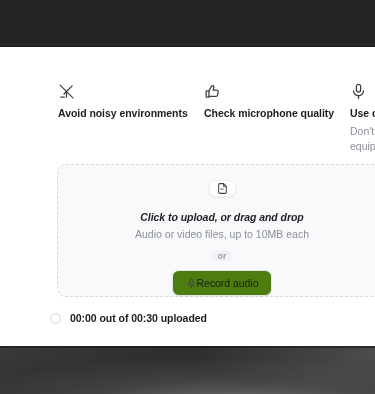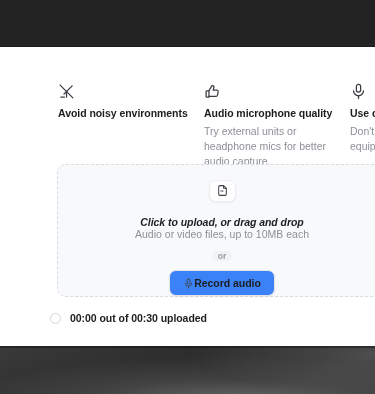--- a/index.html
+++ b/index.html
@@ -81,35 +81,35 @@
     box-shadow:0 1px 2px rgba(16,24,40,.05);
     display:flex; align-items:center; justify-content:center;
   }
   .file-tile svg { width:13px; height:13px; color:#3f4248; display:block; }
   .dz-title {
     margin-top:14px; font-size:10.5px; font-weight:700; color:#1c1d20;
     letter-spacing:-.05px;
     font-style:italic;
   }
   .dz-sub {
-    font-size:10.5px; color:#8d9097;
+    margin-top:5px; font-size:10.5px; color:#8d9097;
   }
   .dz-or {
     margin-top:11px; font-size:8.5px; color:#9a9da3;
     display:flex; align-items:center; justify-content:center;
     width:20px; height:13px; border-radius:7px; background:#f1f2f5;
     font-weight:600;
   }
   .record-btn {
     margin-top:9px;
     display:flex; align-items:center; 
-    background:#3b82f6; border:1px solid #e3e5e9; border-radius:7px;
+    background:#4d7c0f; border:1px solid #e3e5e9; border-radius:7px;
     padding:6px 13px;
     box-shadow:0 1px 2px rgba(16,24,40,.06);
-    font-size:10.5px; font-weight:700; color:#1c1d20; letter-spacing:-.05px;
+    font-size:10.5px; font-weight:400; color:#1c1d20; letter-spacing:-.05px;
     cursor:pointer;
   }
   .record-btn svg { width:11px; height:11px; color:#3f4248; display:block; }
 
   
   .status {
     position:absolute; left:50px; top:265px;
     display:flex; align-items:center; gap:9px;
   }
   .status-circle {
@@ -144,22 +144,21 @@
       <div class="tip-title">Avoid noisy environments</div>
     </div>
 
     <div class="tip">
       <span class="tip-icon">
         <svg viewBox="0 0 24 24" fill="none" stroke="currentColor" stroke-width="1.8" stroke-linecap="round" stroke-linejoin="round">
           <path d="M7 11v9H4a1 1 0 0 1-1-1v-7a1 1 0 0 1 1-1h3z"></path>
           <path d="M7 11l4-7a2 2 0 0 1 3 2l-1 4h5a2 2 0 0 1 2 2.3l-1 5a2 2 0 0 1-2 1.7H7"></path>
         </svg>
       </span>
-      <div class="tip-title">Audio microphone quality</div>
-      <div class="tip-desc">Try external units or headphone mics for better audio capture.</div>
+      <div class="tip-title">Check microphone quality</div>
     </div>
 
     <div class="tip">
       <span class="tip-icon">
         <svg viewBox="0 0 24 24" fill="none" stroke="currentColor" stroke-width="1.8" stroke-linecap="round" stroke-linejoin="round">
           <rect x="9" y="2" width="6" height="11" rx="3"></rect>
           <path d="M5 11a7 7 0 0 0 14 0"></path>
           <path d="M12 18v4"></path>
         </svg>
       </span>

